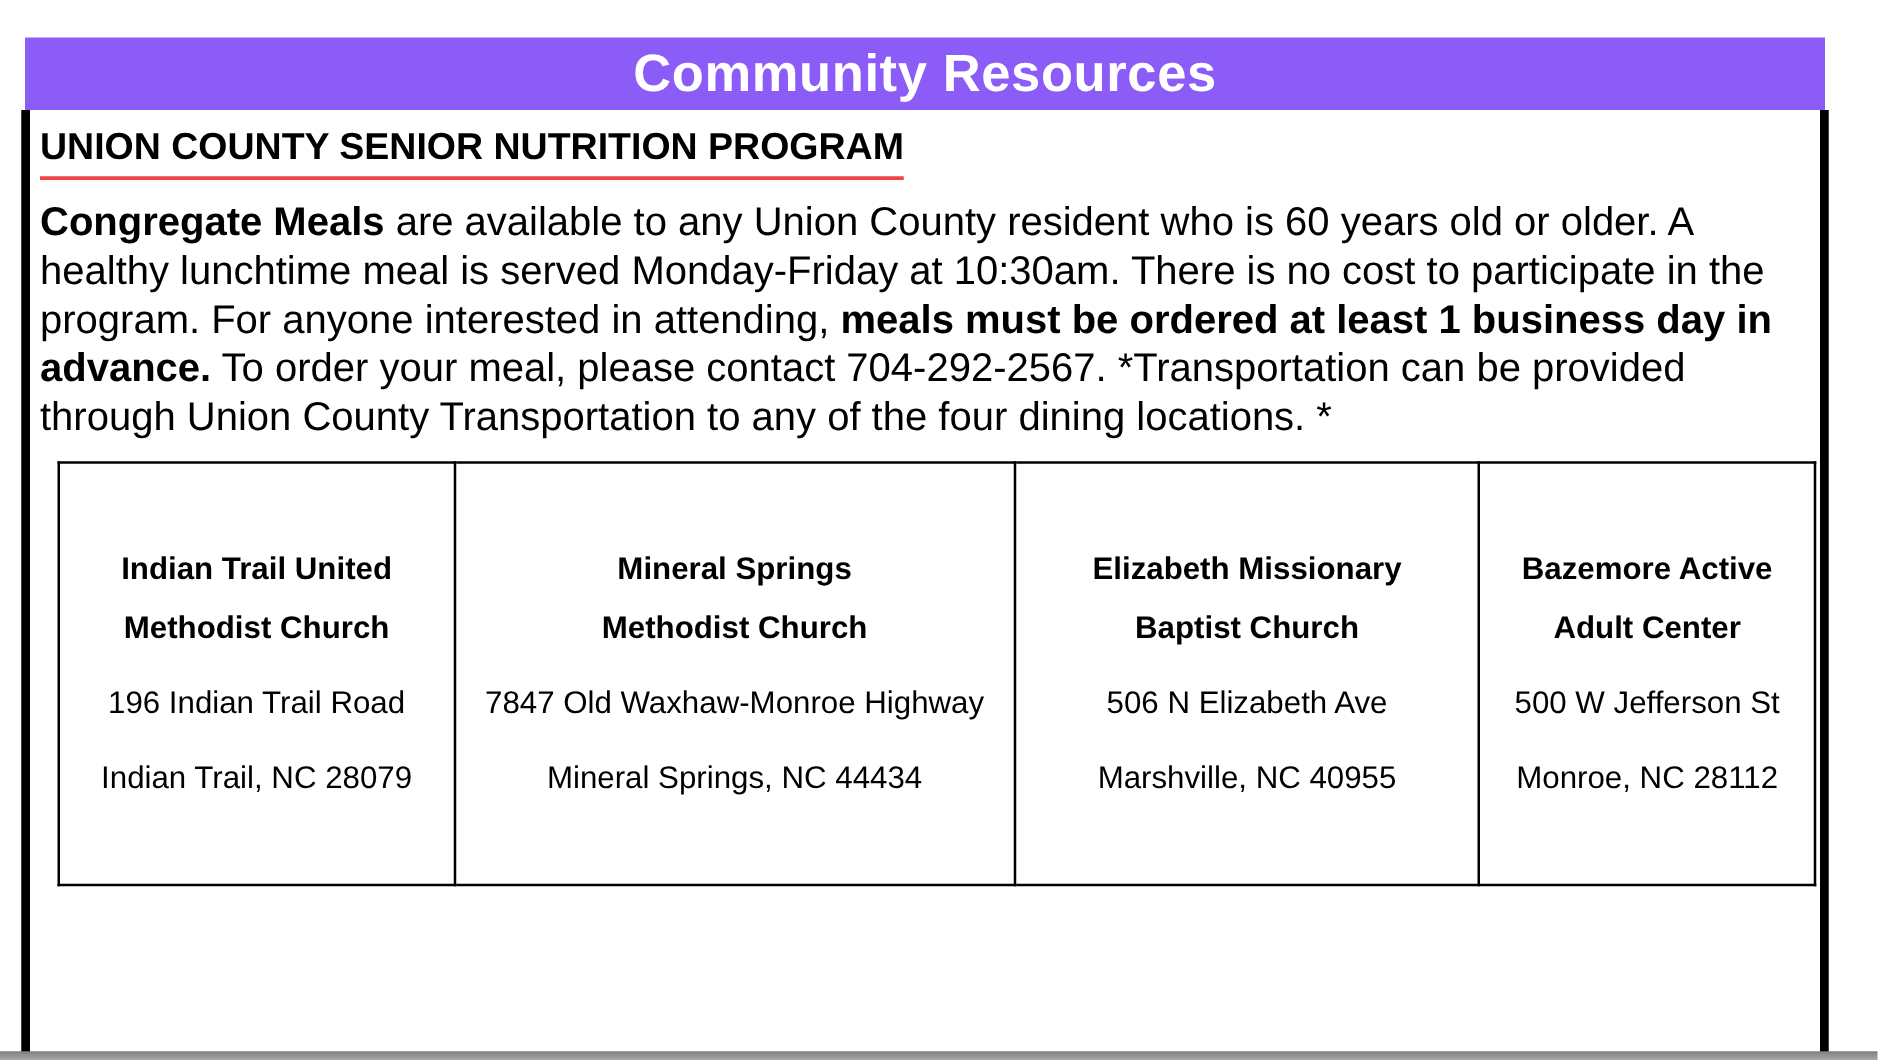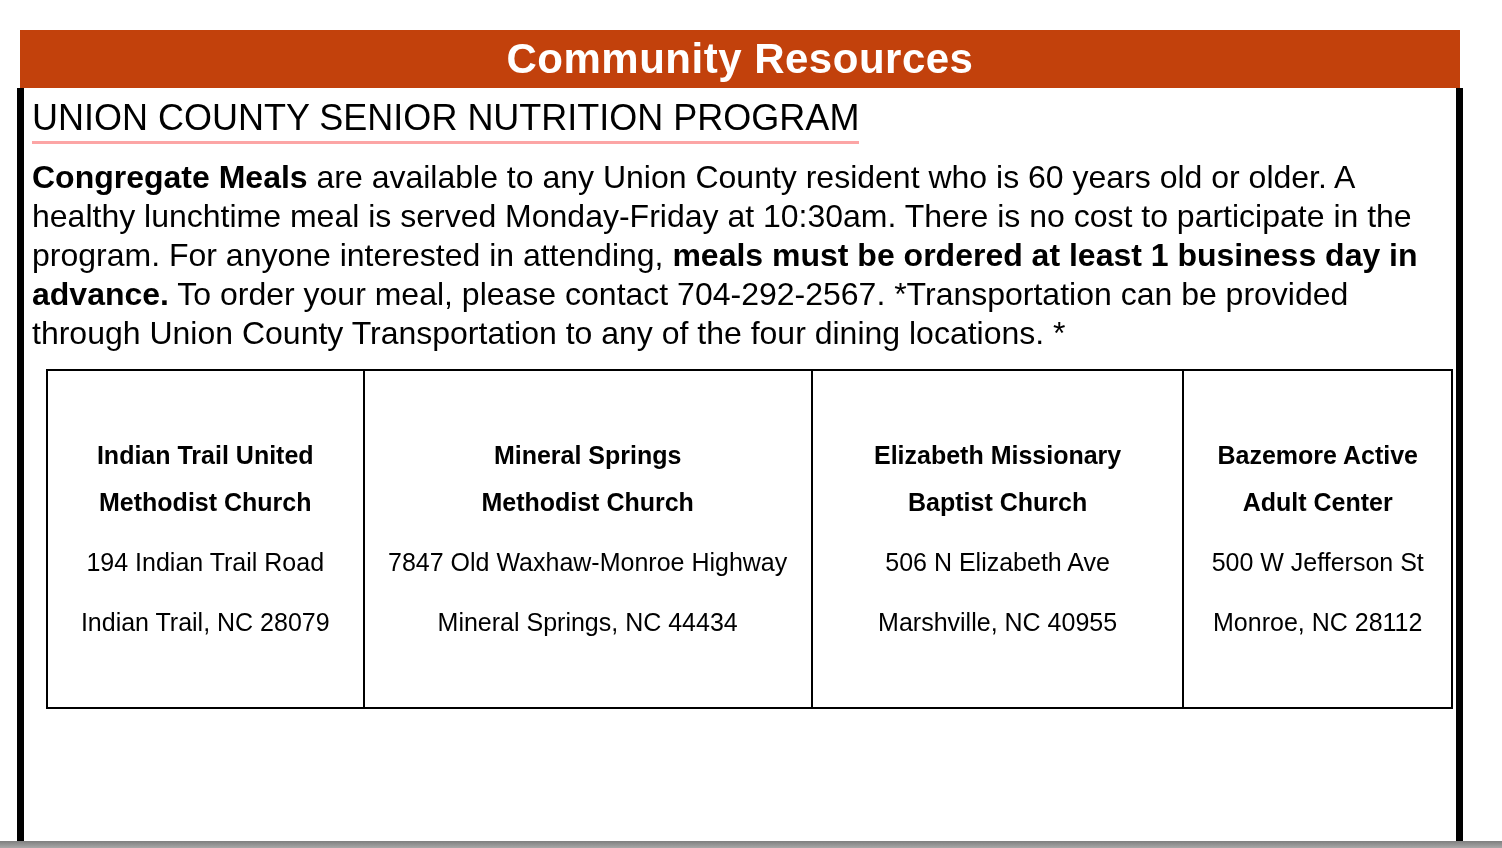--- a/index.html
+++ b/index.html
@@ -11,21 +11,21 @@
     color: #000000;
     position: relative;
     overflow: hidden;
   }
   .page { position: absolute; inset: 0; }
 
   .header-bar {
     position: absolute;
     left: 20px; top: 30px;
     width: 1440px; height: 58px;
-    background: #c2410c;
+    background: #8b5cf6;
     color: #ffffff;
     text-align: center;
     font-weight: bold;
     font-size: 42px;
     line-height: 58px;
     letter-spacing: 0.5px;
   }
 
   .content-box {
     position: absolute;
@@ -33,25 +33,25 @@
     width: 1446px; height: 760px;
     background: #ffffff;
     border-left: 7px solid #000000;
     border-right: 7px solid #000000;
     padding: 0 8px 0 8px;
   }
 
   .section-heading {
     display: inline-block;
     margin-top: 10px;
-    font-size: 36px;
-    font-weight: normal;
+    font-size: 30px;
+    font-weight: bold;
     line-height: 40px;
     padding-bottom: 3px;
-    border-bottom: 3px solid #fca5a5;
+    border-bottom: 3px solid #ef4444;
     white-space: nowrap;
   }
 
   .body-paragraph {
     font-size: 32px;
     line-height: 39px;
     width: 1424px;
   }
   .p-congregate { margin: 14px 0 0 0; }
   .p-home { margin: 21px 0 0 0; }
@@ -107,21 +107,21 @@
 
     <p class="body-paragraph p-congregate">
       <span class="bold-seg">Congregate Meals</span><span> are available to any Union County resident who is 60 years old or older. A healthy lunchtime meal is served Monday-Friday at 10:30am. There is no cost to participate in the program. For anyone interested in attending, </span><span class="bold-seg">meals must be ordered at least 1 business day in advance.</span><span> To order your meal, please contact 704-292-2567. *Transportation can be provided through Union County Transportation to any of the four dining locations. *</span>
     </p>
 
     <table class="locations">
       <tbody>
         <tr id="locations-row">
             <td>
               <p class="loc-name">Indian Trail United<br>Methodist Church</p>
-              <p class="loc-addr">194 Indian Trail Road</p>
+              <p class="loc-addr">196 Indian Trail Road</p>
               <p class="loc-addr">Indian Trail, NC 28079</p>
             </td>
             <td>
               <p class="loc-name">Mineral Springs<br>Methodist Church</p>
               <p class="loc-addr">7847 Old Waxhaw-Monroe Highway</p>
               <p class="loc-addr">Mineral Springs, NC 44434</p>
             </td>
             <td>
               <p class="loc-name">Elizabeth Missionary<br>Baptist Church</p>
               <p class="loc-addr">506 N Elizabeth Ave</p>

